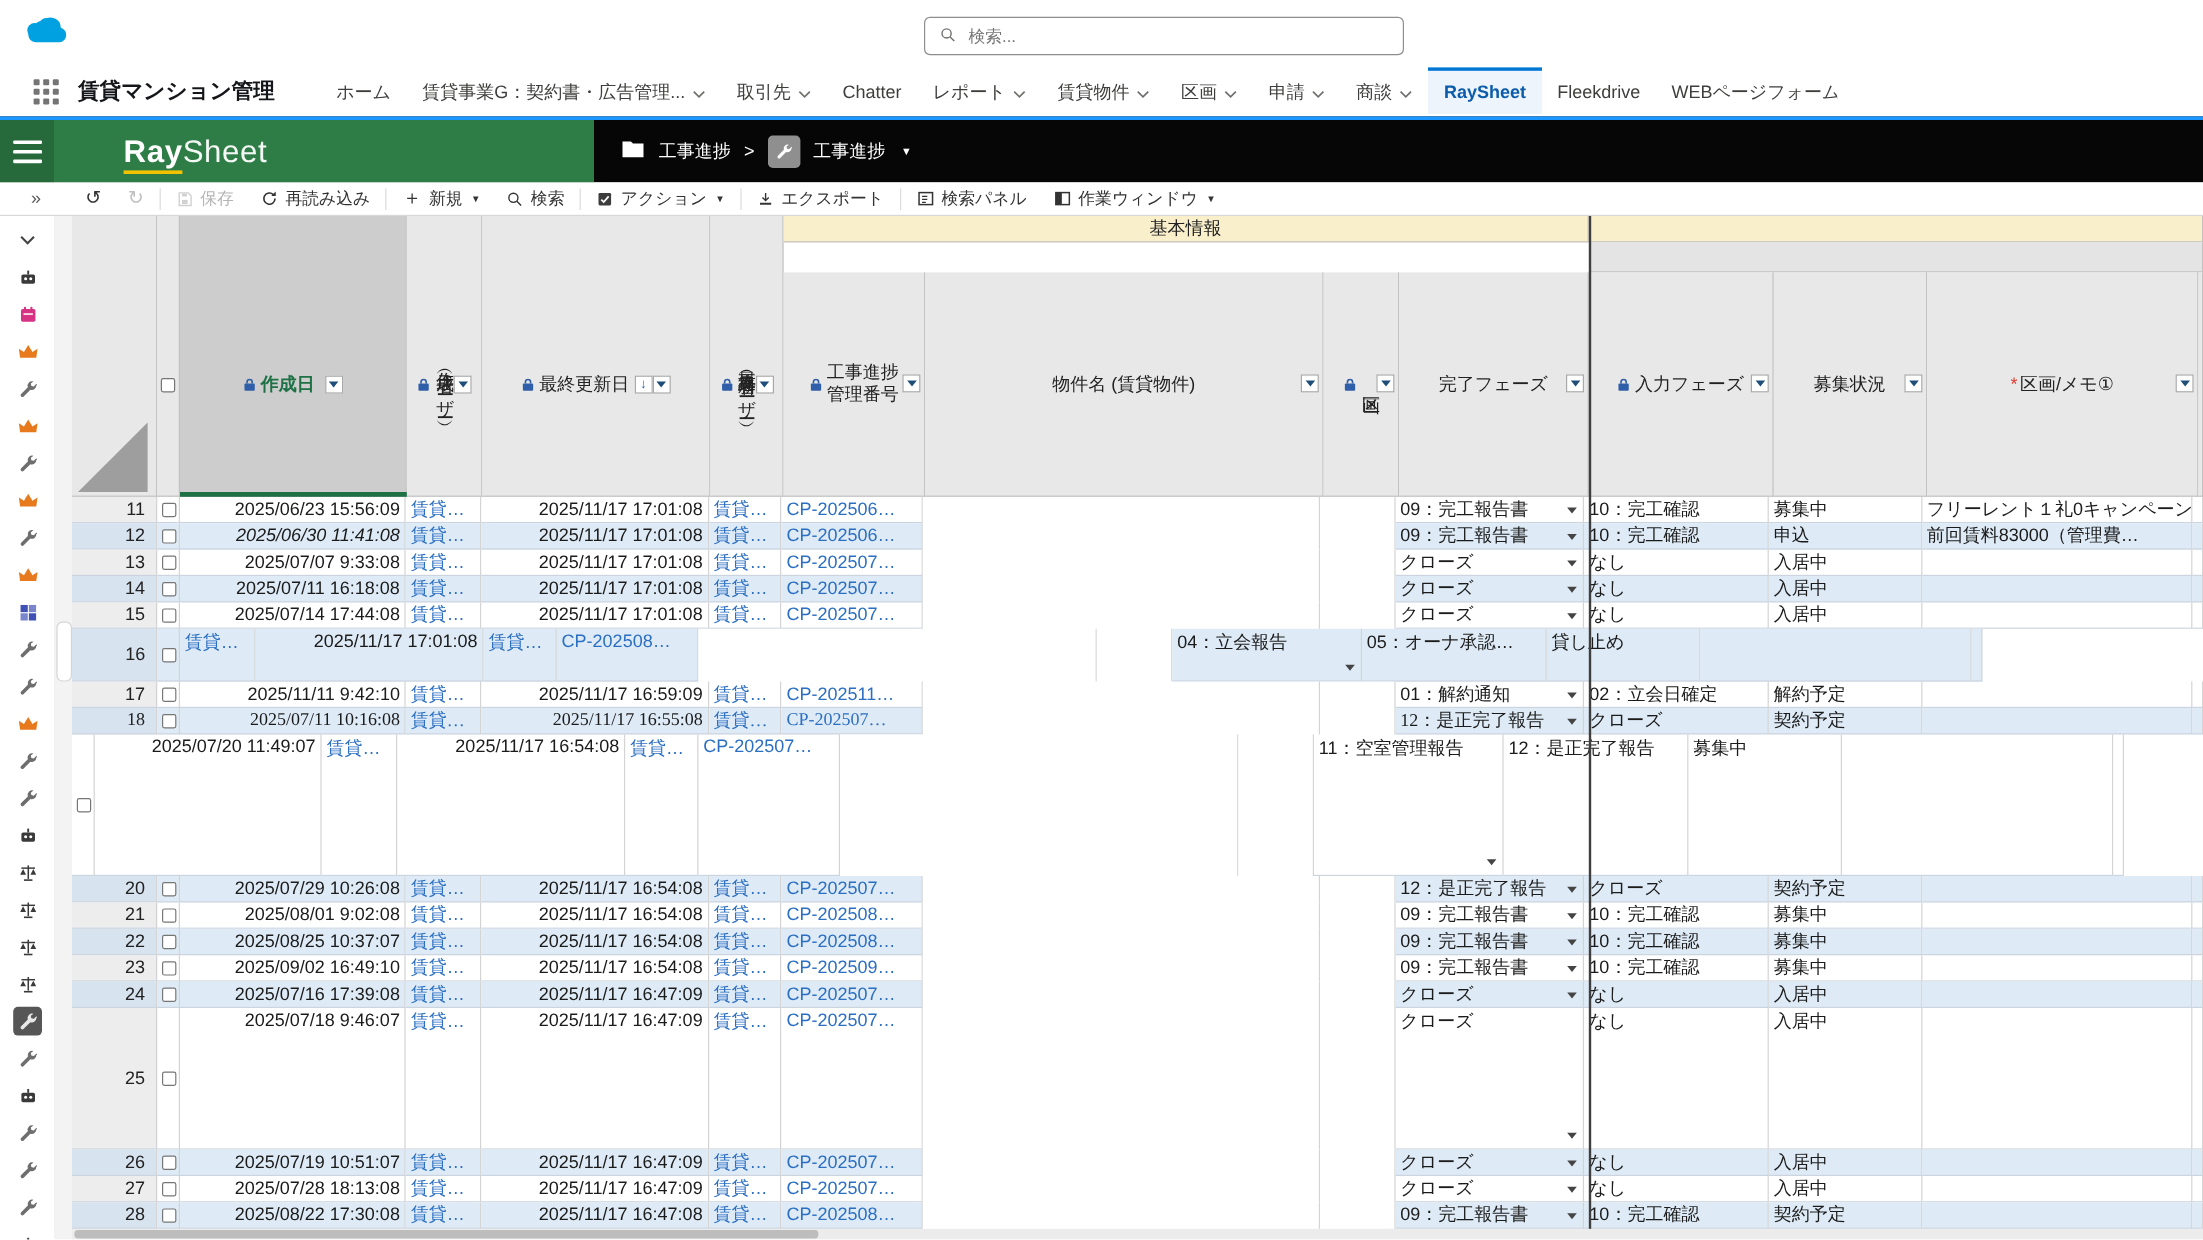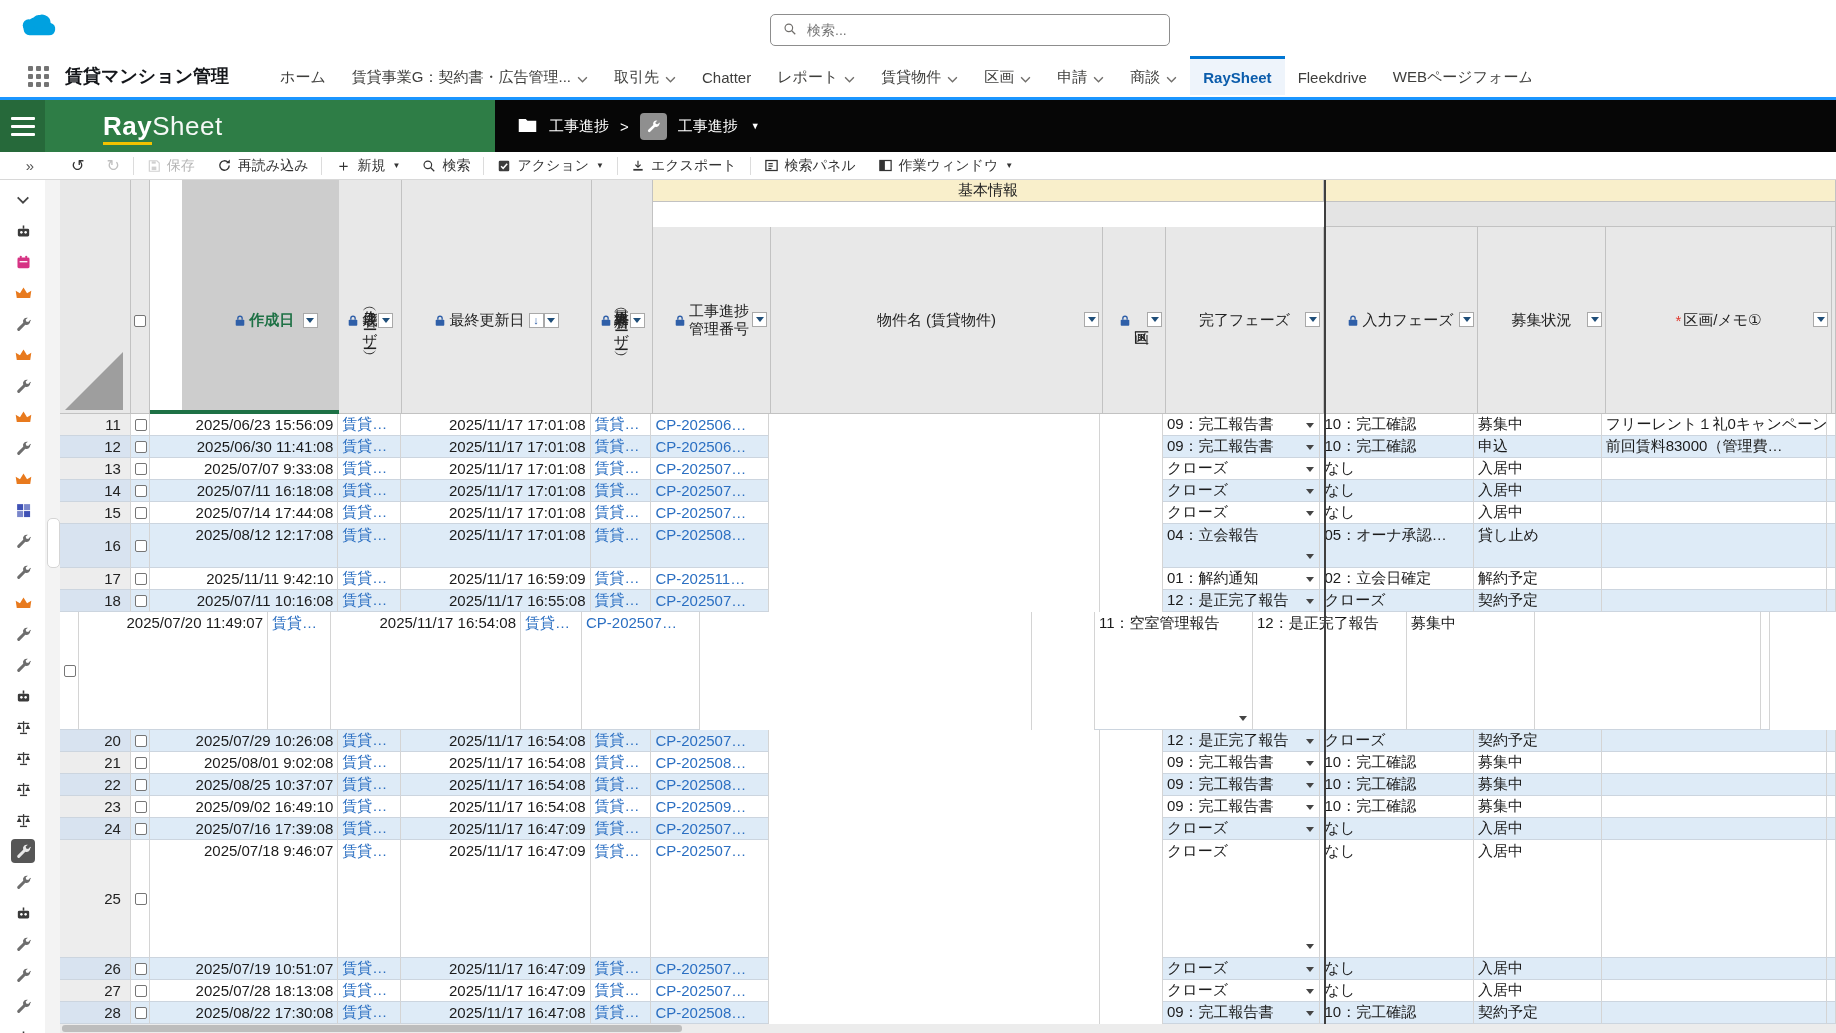--- a/index.html
+++ b/index.html
@@ -516,21 +516,21 @@
         <div class="gc" style="width: 154px; height: 22px;">10：完工確認</div>
         <div class="gc" style="width: 128px; height: 22px;">募集中</div>
         <div class="gc" style="width: 226px; height: 22px;">フリーレント１礼0キャンペーン</div>
         <div class="gc" style="width: 4px; height: 22px;"></div>
       </div>
       <div class="grow zebra" style="height: 22px;">
         <div class="gc numc ctr" style="width: 71px; height: 22px;">12</div>
         <div class="gc ctr" style="width: 19px; height: 22px;">
           <span class="cb"></span>
         </div>
-        <div class="gc r" style="width: 189px; height: 22px;">2025/06/30 11:41:08</div>
+        <div class="gc r" style="width: 189px; height: 22px; font-style: italic;">2025/06/30 11:41:08</div>
         <div class="gc" style="width: 63px; height: 22px;">
           <span class="lnk">賃貸…</span>
         </div>
         <div class="gc r" style="width: 190px; height: 22px;">2025/11/17 17:01:08</div>
         <div class="gc" style="width: 61px; height: 22px;">
           <span class="lnk">賃貸…</span>
         </div>
         <div class="gc" style="width: 118px; height: 22px;">
           <span class="lnk">CP-202506…</span>
         </div>
@@ -624,21 +624,20 @@
         <div class="gc" style="width: 154px; height: 22px;">なし</div>
         <div class="gc" style="width: 128px; height: 22px;">入居中</div>
         <div class="gc" style="width: 226px; height: 22px;"></div>
         <div class="gc" style="width: 4px; height: 22px;"></div>
       </div>
       <div class="grow zebra" style="height: 44px;">
         <div class="gc numc ctr" style="width: 71px; height: 44px;">16</div>
         <div class="gc ctr" style="width: 19px; height: 44px;">
           <span class="cb"></span>
         </div>
-        <div class="gc r tall" style="width: 189px; height: 44px;">2025/08/12 12:17:08</div>
         <div class="gc tall" style="width: 63px; height: 44px;">
           <span class="lnk">賃貸…</span>
         </div>
         <div class="gc r tall" style="width: 190px; height: 44px;">2025/11/17 17:01:08</div>
         <div class="gc tall" style="width: 61px; height: 44px;">
           <span class="lnk">賃貸…</span>
         </div>
         <div class="gc tall" style="width: 118px; height: 44px;">
           <span class="lnk">CP-202508…</span>
         </div>
@@ -673,21 +672,21 @@
         <div class="gc plain" style="width: 63px; height: 22px;"></div>
         <div class="gc" style="width: 158px; height: 22px;">
           <span>01：解約通知</span>
           <span class="cellarrow"></span>
         </div>
         <div class="gc" style="width: 154px; height: 22px;">02：立会日確定</div>
         <div class="gc" style="width: 128px; height: 22px;">解約予定</div>
         <div class="gc" style="width: 226px; height: 22px;"></div>
         <div class="gc" style="width: 4px; height: 22px;"></div>
       </div>
-      <div class="grow zebra" style="height: 22px;">
+      <div class="grow zebra" style="height: 22px; font-family: Liberation Serif, serif;">
         <div class="gc numc ctr" style="width: 71px; height: 22px;">18</div>
         <div class="gc ctr" style="width: 19px; height: 22px;">
           <span class="cb"></span>
         </div>
         <div class="gc r" style="width: 189px; height: 22px;">2025/07/11 10:16:08</div>
         <div class="gc" style="width: 63px; height: 22px;">
           <span class="lnk">賃貸…</span>
         </div>
         <div class="gc r" style="width: 190px; height: 22px;">2025/11/17 16:55:08</div>
         <div class="gc" style="width: 61px; height: 22px;">
@@ -976,21 +975,21 @@
         <div class="gc" style="width: 226px; height: 22px;"></div>
         <div class="gc" style="width: 4px; height: 22px;"></div>
       </div>
     </div>
 <div class="hcell " style="left: 0px; top: 0px; width: 71px; height: 234px; position: absolute;">
       <span class="tri"></span>
     </div>
     <div class="hcell leftfull" style="left: 71px; top: 0px; width: 19px; height: 234px;">
       <span class="cb"></span>
     </div>
-    <div class="hcell leftfull selcol" style="left: 90px; top: 0px; width: 189px; height: 234px; margin-left: 32px;"><svg class="lock" width="12" height="13" viewBox="0 0 14 14">
+    <div class="hcell leftfull selcol" style="left: 90px; top: 0px; width: 189px; height: 234px;"><svg class="lock" width="12" height="13" viewBox="0 0 14 14">
         <rect x="2" y="6" width="10" height="7" rx="1" fill="#2f5fa8"></rect>
         <path d="M4.5 6V4.5a2.5 2.5 0 0 1 5 0V6" fill="none" stroke="#2f5fa8" stroke-width="1.6"></path>
       </svg><span class="green">作成日</span>&nbsp;&nbsp;<span class="hdd">
         <i></i>
       </span></div>
     <div class="hcell leftfull" style="left: 279px; top: 0px; width: 63px; height: 234px;">
       <svg class="lock" width="12" height="13" viewBox="0 0 14 14">
         <rect x="2" y="6" width="10" height="7" rx="1" fill="#2f5fa8"></rect>
         <path d="M4.5 6V4.5a2.5 2.5 0 0 1 5 0V6" fill="none" stroke="#2f5fa8" stroke-width="1.6"></path>
       </svg>

